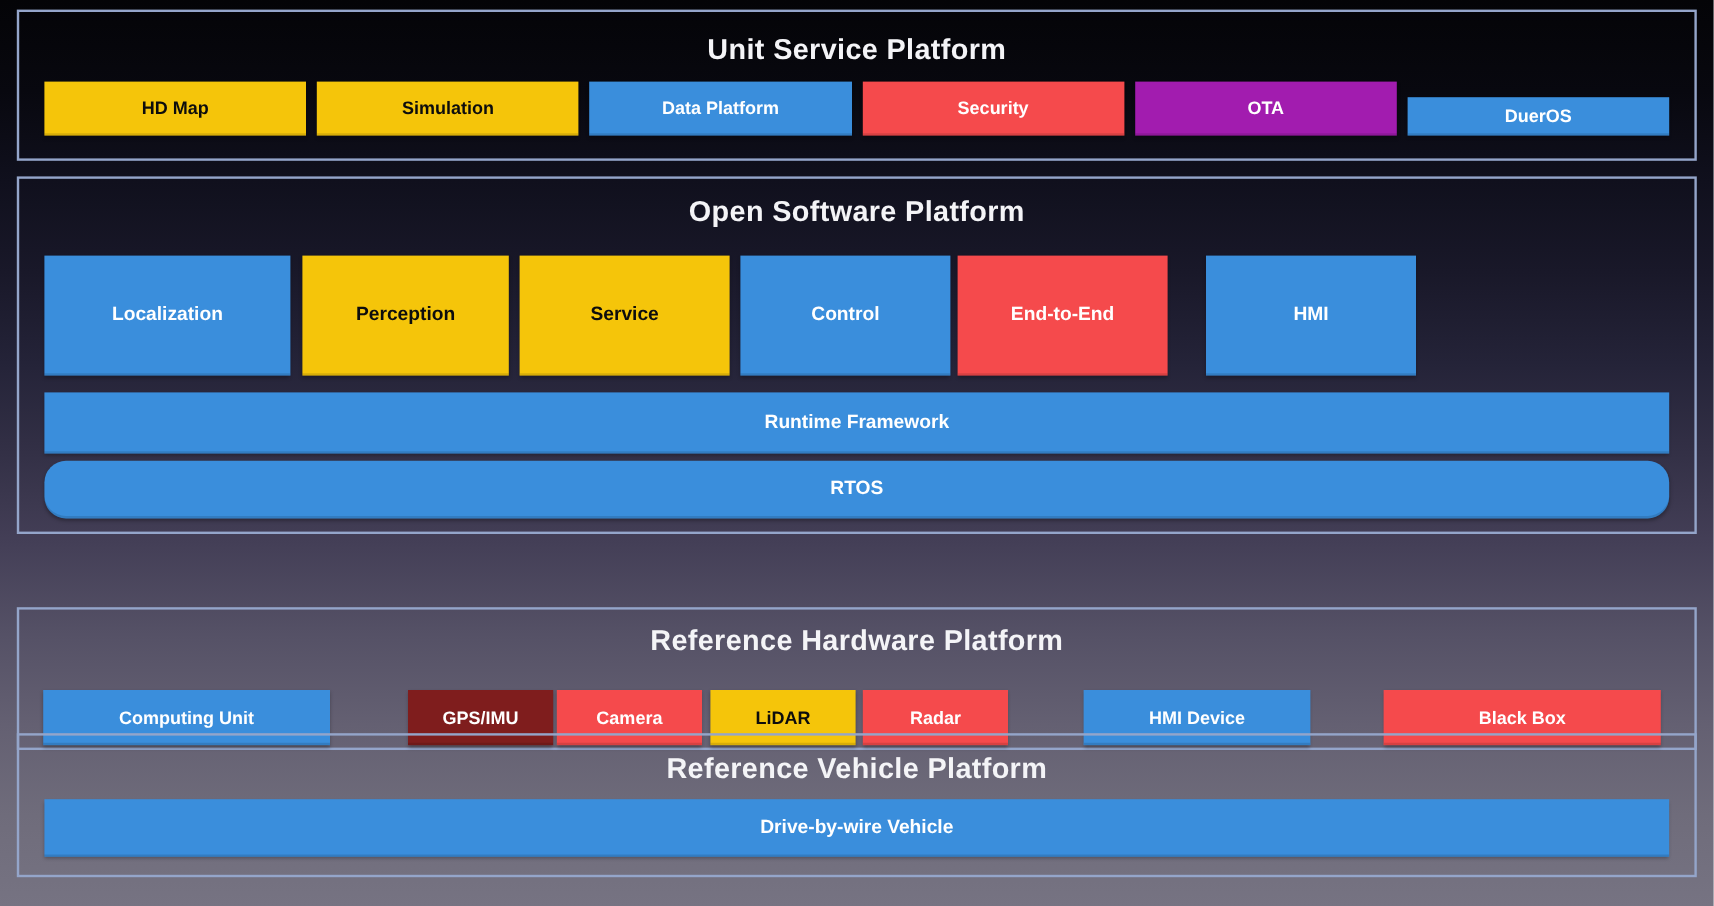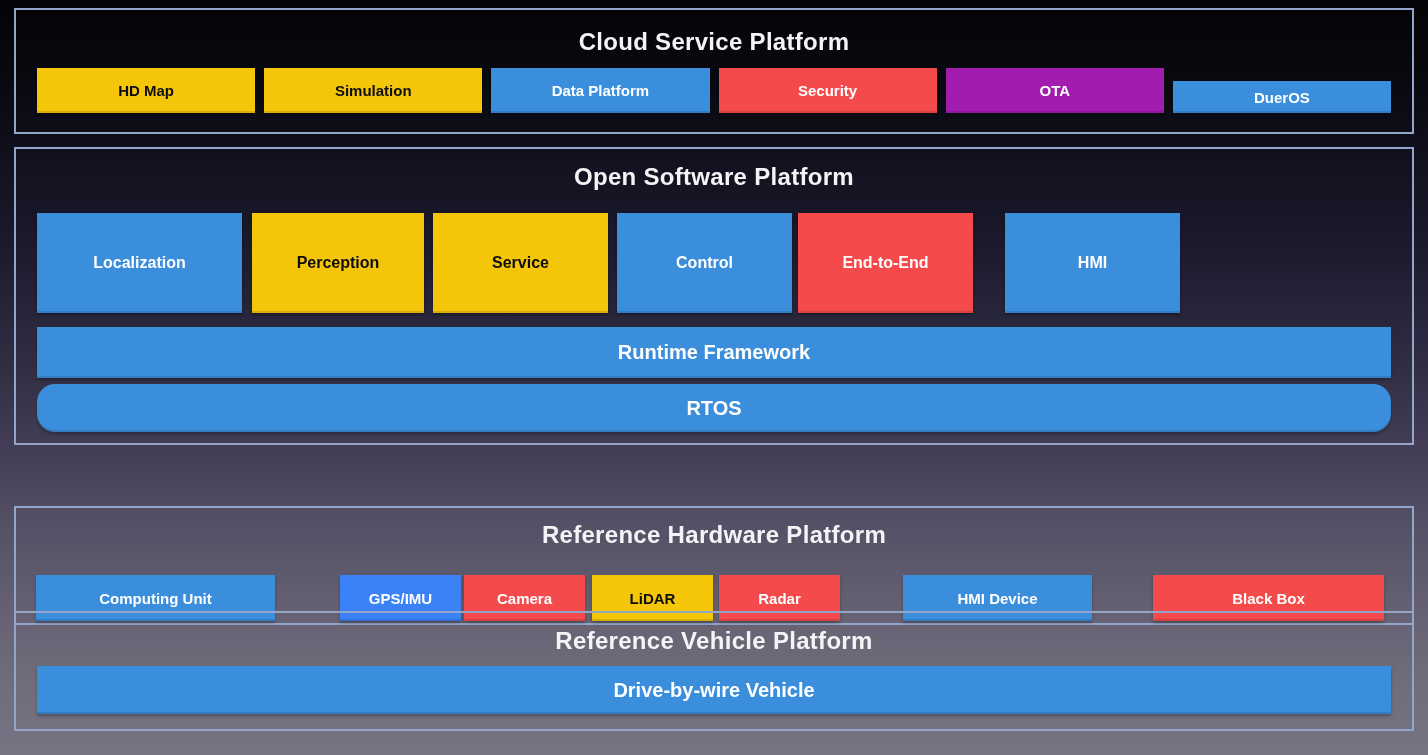--- a/index.html
+++ b/index.html
@@ -68,21 +68,21 @@
   .row-modules .box:nth-child(2) { width: 172px; margin-left: 10px; }
   .row-modules .box:nth-child(3) { width: 175px; margin-left: 9px; }
   .row-modules .box:nth-child(4) { width: 175px; margin-left: 9px; }
   .row-modules .box:nth-child(5) { width: 175px; margin-left: 6px; }
   .row-modules .box:nth-child(6) { width: 175px; margin-left: 32px; }
   .row-modules .box:nth-child(7) { width: 175px; margin-left: 32px; }
 
   .bar {
     position: absolute;
     left: 21px; right: 21px;
-    font-size: 20px;
+    font-size: 16px;
   }
   #bar-runtime { top: 178px; height: 51px; }
   #bar-rtos    { top: 235px; height: 48px; border-radius: 18px; }
 
   
   .row-hw { position: absolute; left: 0; right: 0; top: 67px; height: 46px; }
   .row-hw .box { position: absolute; top: 0; height: 46px; font-size: 15px; }
   #hw-computing { left: 20px;   width: 239px; }
   #hw-gps       { left: 324px;  width: 121px; }
   #hw-camera    { left: 448px;  width: 121px; }
@@ -90,21 +90,21 @@
   #hw-radar     { left: 703px;  width: 121px; }
   #hw-hmi       { left: 887px;  width: 189px; }
   #hw-blackbox  { left: 1137px; width: 231px; }
 
   #bar-vehicle { top: 53px; height: 48px; }
 </style>
 </head>
 <body>
 
 <div class="section" id="sec-cloud" style="border-color: rgb(148, 165, 202);">
-  <div class="section-title" style="color: rgb(244, 244, 247);">Cloud Service Platform</div>
+  <div class="section-title" style="color: rgb(244, 244, 247);">Unit Service Platform</div>
   <div class="row-cloud">
     <div class="box" style="background: rgb(245, 197, 10); color: rgb(13, 13, 13);">HD Map</div>
     <div class="box" style="background: rgb(245, 197, 10); color: rgb(13, 13, 13);">Simulation</div>
     <div class="box" style="background: rgb(58, 142, 220); color: rgb(255, 255, 255);">Data Platform</div>
     <div class="box" style="background: rgb(245, 74, 76); color: rgb(255, 255, 255);">Security</div>
     <div class="box" style="background: #a21caf; color: rgb(255, 255, 255);">OTA</div>
     <div class="box" style="background: rgb(58, 142, 220); color: rgb(255, 255, 255); margin-top: 13px;">DuerOS</div>
   </div>
 </div>
 
@@ -119,21 +119,21 @@
     <div class="box" style="background: rgb(58, 142, 220); color: rgb(255, 255, 255);">HMI</div>
   </div>
   <div class="box bar" id="bar-runtime" style="background: rgb(58, 142, 220); color: rgb(255, 255, 255);">Runtime Framework</div>
   <div class="box bar" id="bar-rtos" style="background: rgb(58, 142, 220); color: rgb(255, 255, 255);">RTOS</div>
 </div>
 
 <div class="section" id="sec-hardware" style="border-color: rgb(148, 165, 202);">
   <div class="section-title" style="color: rgb(244, 244, 247);">Reference Hardware Platform</div>
   <div class="row-hw">
     <div class="box" id="hw-computing" style="background: rgb(58, 142, 220); color: rgb(255, 255, 255);">Computing Unit</div>
-    <div class="box" id="hw-gps" style="background: #3b82f6; color: rgb(255, 255, 255);">GPS/IMU</div>
+    <div class="box" id="hw-gps" style="background: #7f1d1d; color: rgb(255, 255, 255);">GPS/IMU</div>
     <div class="box" id="hw-camera" style="background: rgb(245, 74, 76); color: rgb(255, 255, 255);">Camera</div>
     <div class="box" id="hw-lidar" style="background: rgb(245, 197, 10); color: rgb(13, 13, 13);">LiDAR</div>
     <div class="box" id="hw-radar" style="background: rgb(245, 74, 76); color: rgb(255, 255, 255);">Radar</div>
     <div class="box" id="hw-hmi" style="background: rgb(58, 142, 220); color: rgb(255, 255, 255);">HMI Device</div>
     <div class="box" id="hw-blackbox" style="background: rgb(245, 74, 76); color: rgb(255, 255, 255);">Black Box</div>
   </div>
 </div>
 
 <div class="section" id="sec-vehicle" style="border-color: rgb(148, 165, 202);">
   <div class="section-title" style="color: rgb(244, 244, 247);">Reference Vehicle Platform</div>

